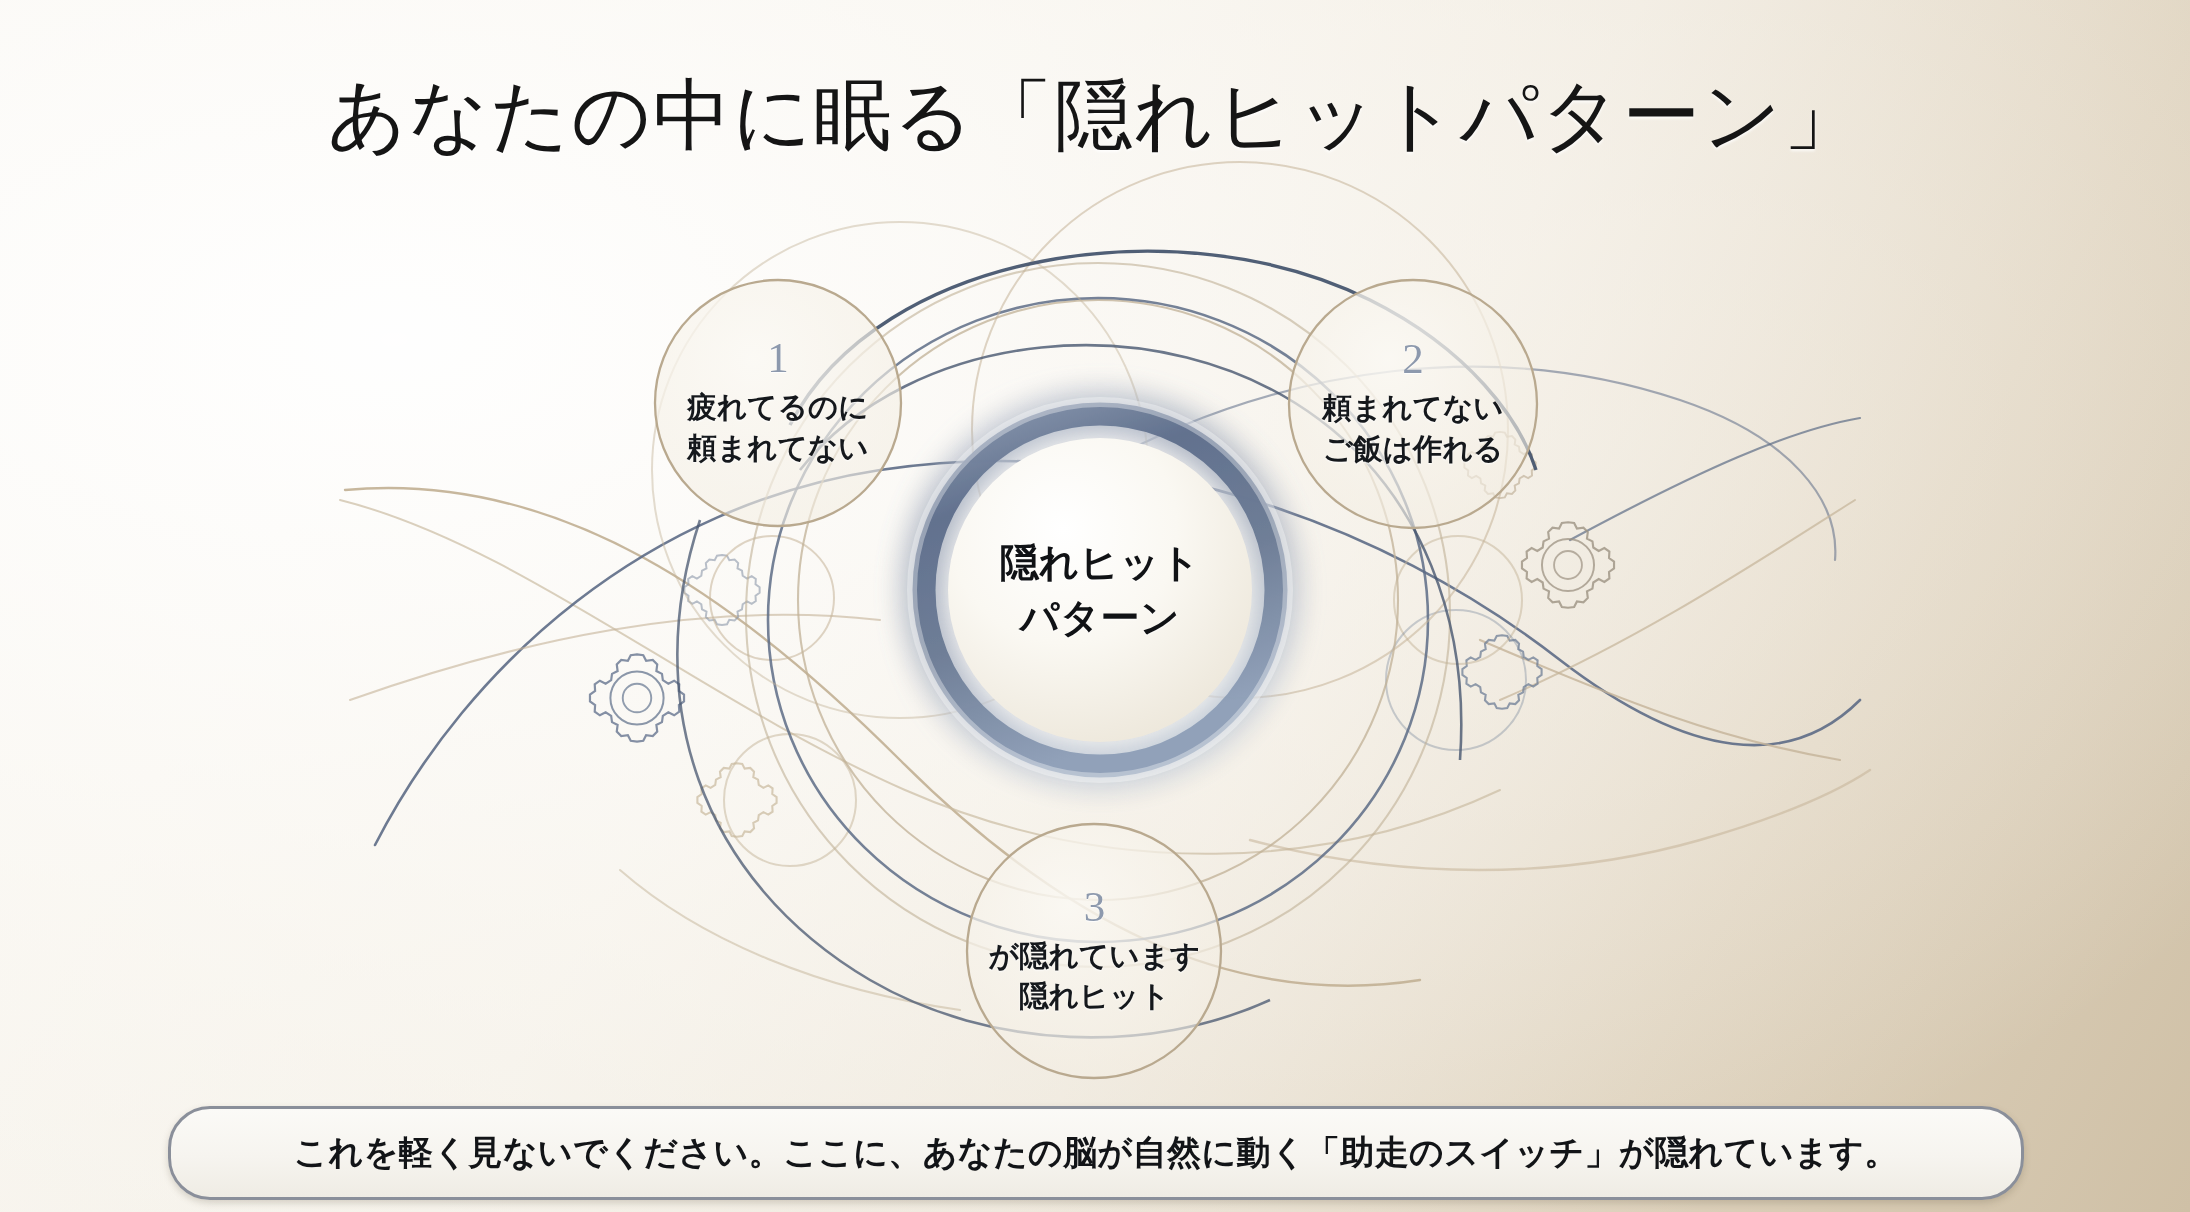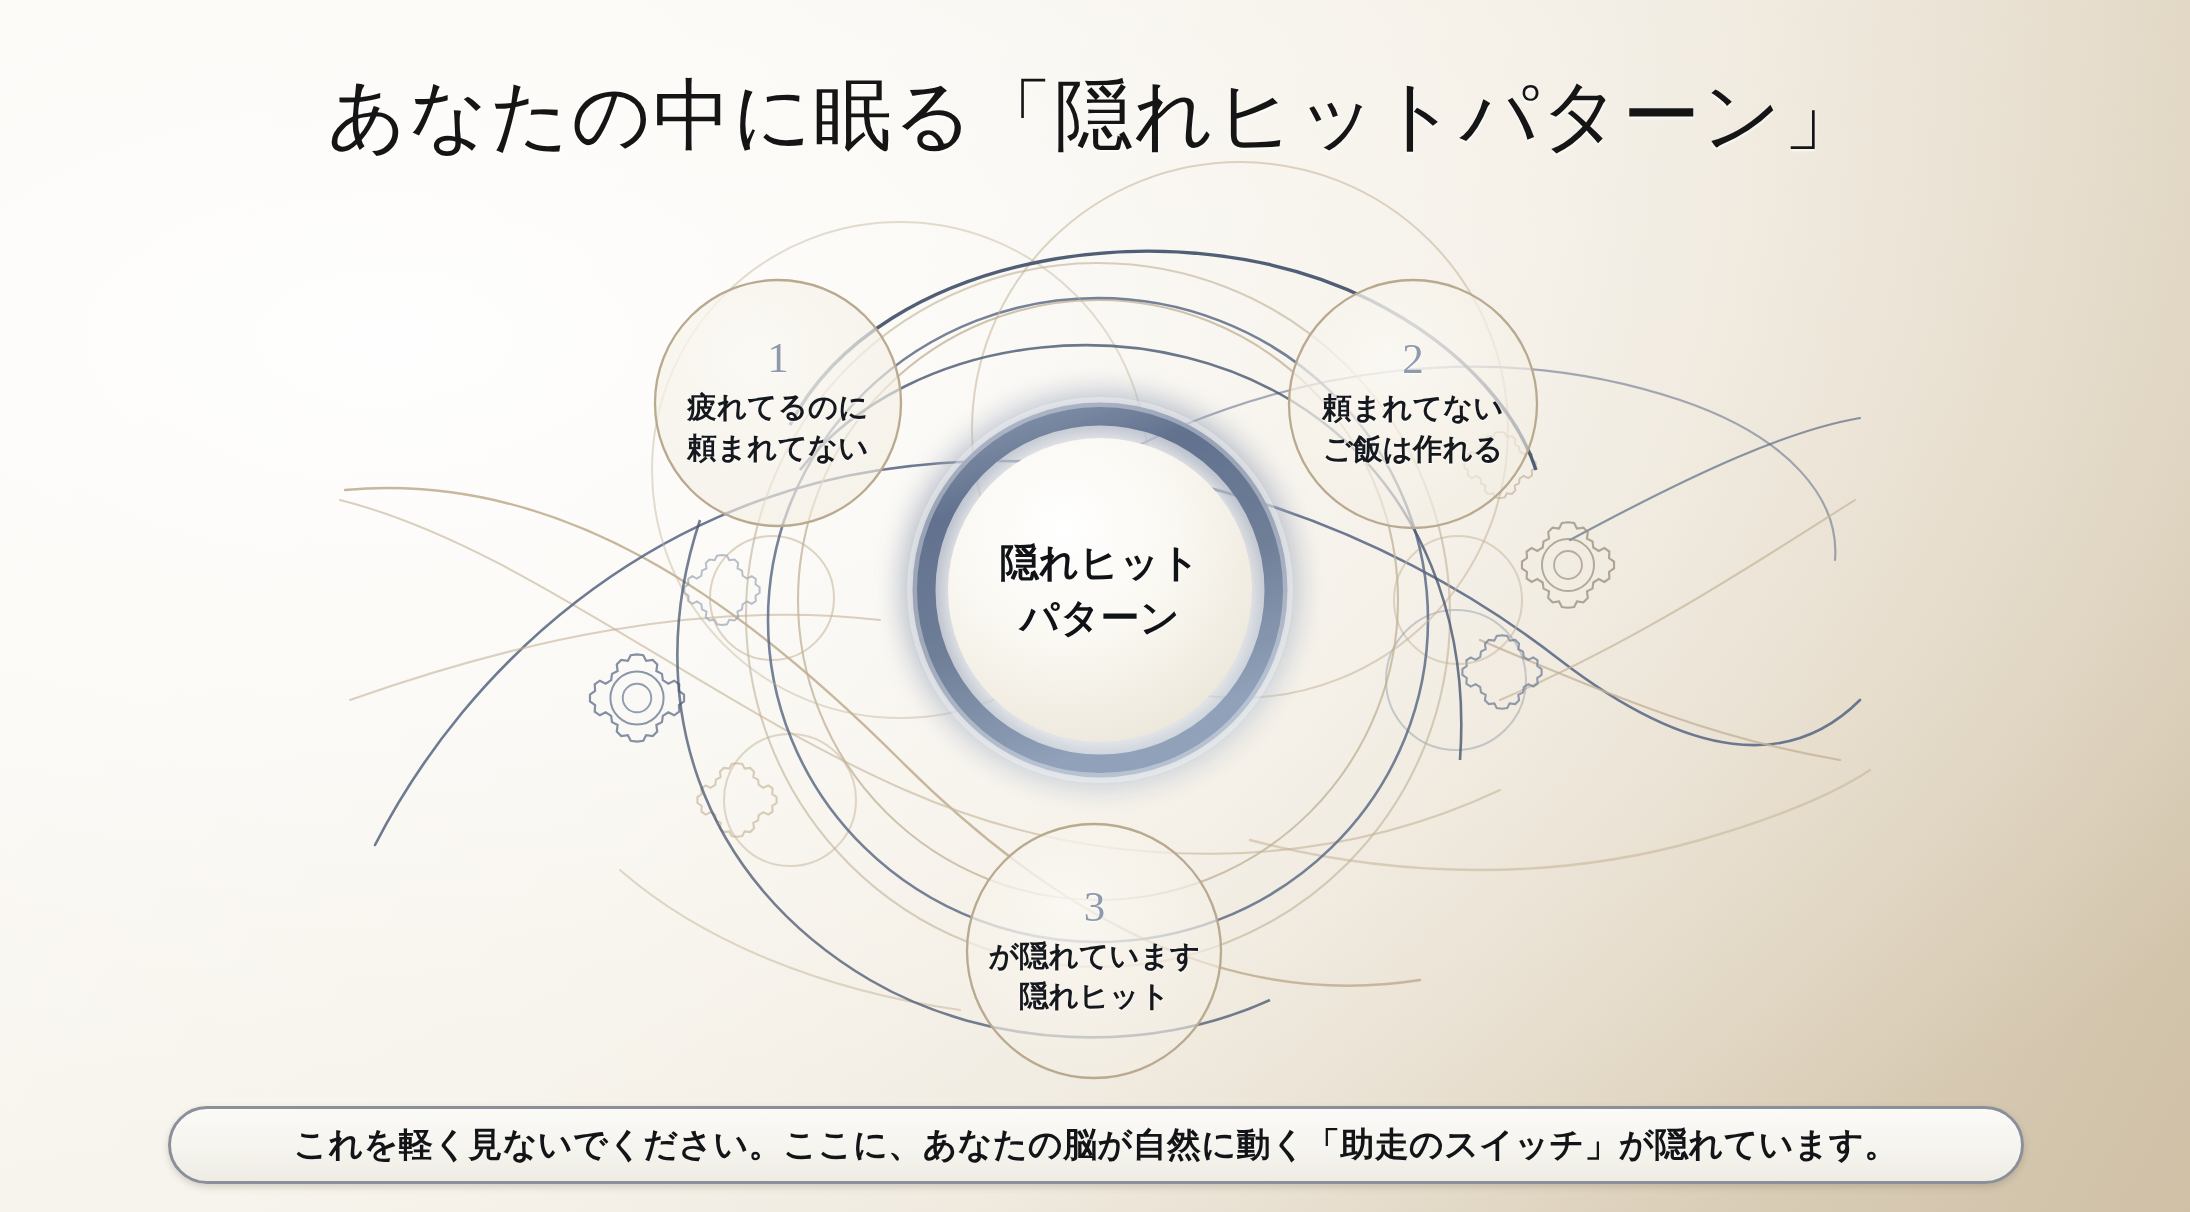--- a/index.html
+++ b/index.html
@@ -107,21 +107,21 @@
     text-shadow: 0 1px 2px rgba(255,255,255,0.9);
     white-space: nowrap;
   }
 
   
   #footer-pill {
     position: absolute;
     left: 168px;
     top: 1106px;
     width: 1856px;
-    height: 78px;
+    height: 94px;
     box-sizing: border-box;
     border: 3px solid #8a8f9a;
     border-radius: 42px;
     background: linear-gradient(180deg, #fbfaf7 0%, #f6f4ef 55%, #efece4 100%);
     box-shadow: 0 3px 7px rgba(90,80,60,0.22);
     display: flex;
     align-items: center;
     justify-content: center;
   }
   #footer-text {

